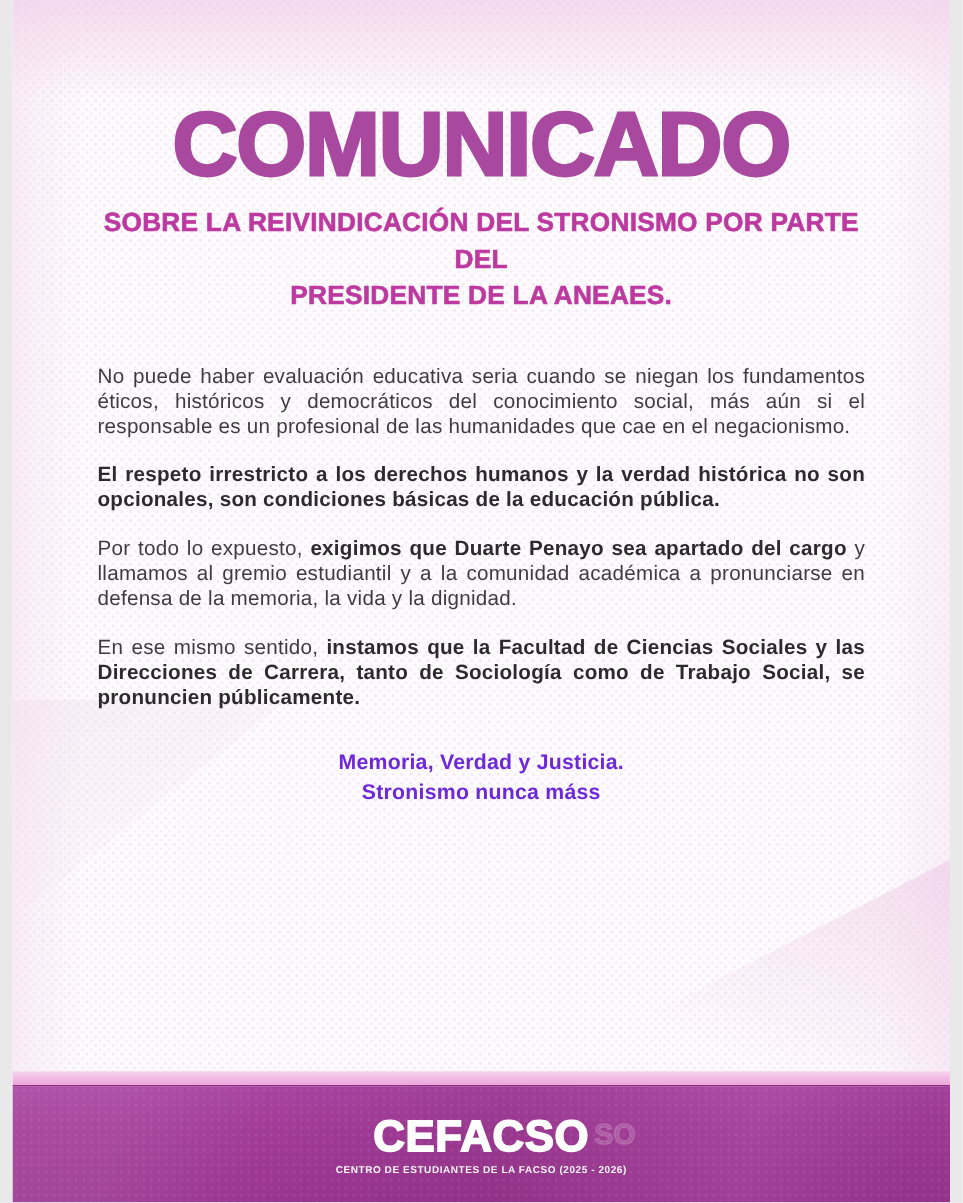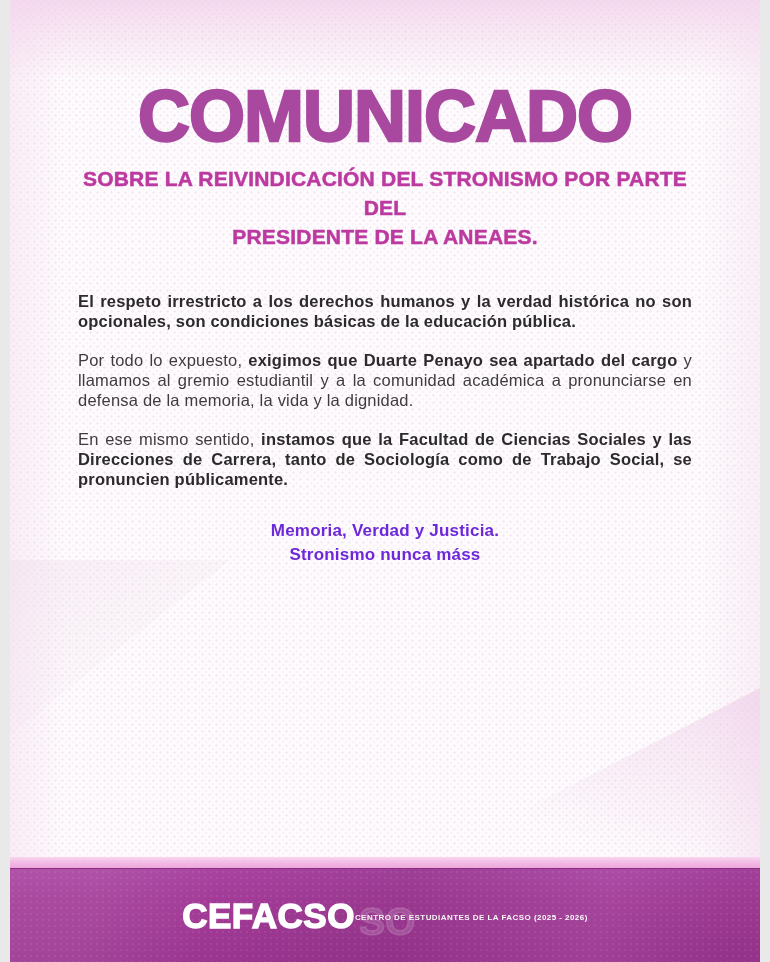--- a/index.html
+++ b/index.html
@@ -90,40 +90,40 @@
   
   .band { position:absolute; left:0; right:0; bottom:0; z-index:2; }
   .band-strip {
     height:11px;
     background:linear-gradient(180deg, #f8d6ef 0%, #f3bde6 45%, #eda6dc 100%);
   }
   .band-main {
     position:relative; height:93px;
     background:linear-gradient(180deg, #a843a0 0%, #a23b97 35%, #9a3590 100%);
     border-top:1px solid #8b2e82;
-    display:flex; align-items:center; justify-content:center;
+    display:flex; flex-direction:column; align-items:center; justify-content:center;
     overflow:hidden;
   }
   .band-main::before {
     content:""; position:absolute; inset:0; pointer-events:none;
     background:
       radial-gradient(rgba(255,255,255,0.07) 1px, transparent 1.4px),
       linear-gradient(105deg, rgba(255,255,255,0.08) 12%, rgba(255,255,255,0) 28%,
                       rgba(0,0,0,0.06) 52%, rgba(255,255,255,0.05) 78%, rgba(0,0,0,0.04) 95%);
     background-size:6px 6px, 100% 100%;
   }
   .brand-row { position:relative; line-height:1; }
   .brand {
     font-size:35px; font-weight:bold; letter-spacing:0.5px;
     color:#ffffff; -webkit-text-stroke:1.4px #ffffff;
     line-height:1;
   }
   .brand-ghost {
     position:absolute; left:calc(100% + 4px); top:4px;
-    font-size:39px; font-weight:bold; line-height:1;
+    font-size:23px; font-weight:bold; line-height:1;
     color:rgba(255,255,255,0.14);
     -webkit-text-stroke:1.4px rgba(255,255,255,0.14);
     white-space:nowrap;
   }
   .brand-sub {
     margin-top:4px;
     font-size:8px; font-weight:bold; letter-spacing:0.45px;
     color:#ffffff; white-space:nowrap;
   }
 </style>
@@ -140,20 +140,21 @@
 
   <header class="layer">
     <h1 class="title">COMUNICADO</h1>
     <h2 class="subtitle">
       <span class="subtitle-line">SOBRE LA REIVINDICACIÓN DEL STRONISMO POR PARTE DEL</span>
       <span class="subtitle-line">PRESIDENTE DE LA ANEAES.</span>
     </h2>
   </header>
 
   <main class="content layer">
+    <p class="para">No puede haber evaluación educativa seria cuando se niegan los fundamentos éticos, históricos y democráticos del conocimiento social, más aún si el responsable es un profesional de las humanidades que cae en el negacionismo.</p>
 
     <p class="para all-bold">El respeto irrestricto a los derechos humanos y la verdad histórica no son opcionales, son condiciones básicas de la educación pública.</p>
 
     <p class="para"><span>Por todo lo expuesto, </span><strong>exigimos que Duarte Penayo sea apartado del cargo</strong><span> y llamamos al gremio estudiantil y a la comunidad académica a pronunciarse en defensa de la memoria, la vida y la dignidad.</span></p>
 
     <p class="para"><span>En ese mismo sentido, </span><strong>instamos que la Facultad de Ciencias Sociales y las Direcciones de Carrera, tanto de Sociología como de Trabajo Social, se pronuncien públicamente.</strong><span></span></p>
 
 
 
     <div class="closing">

